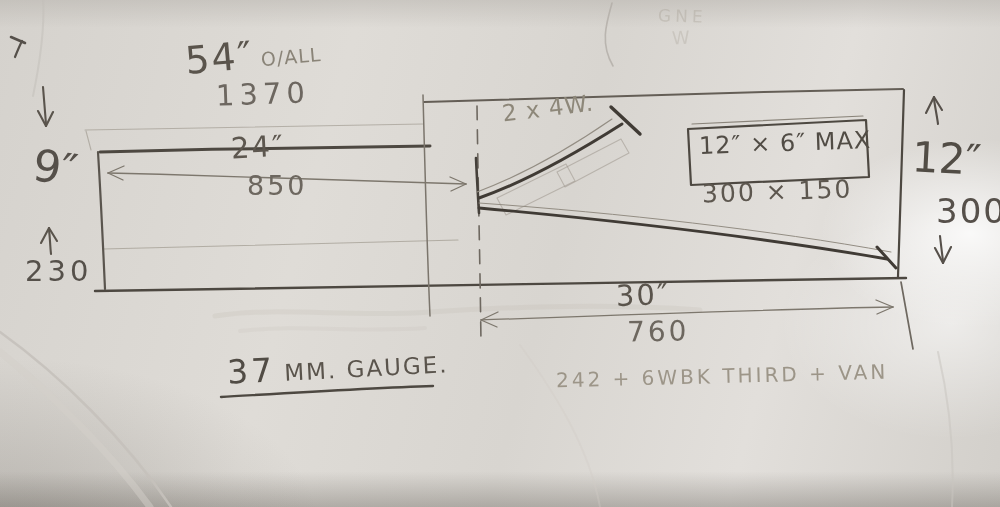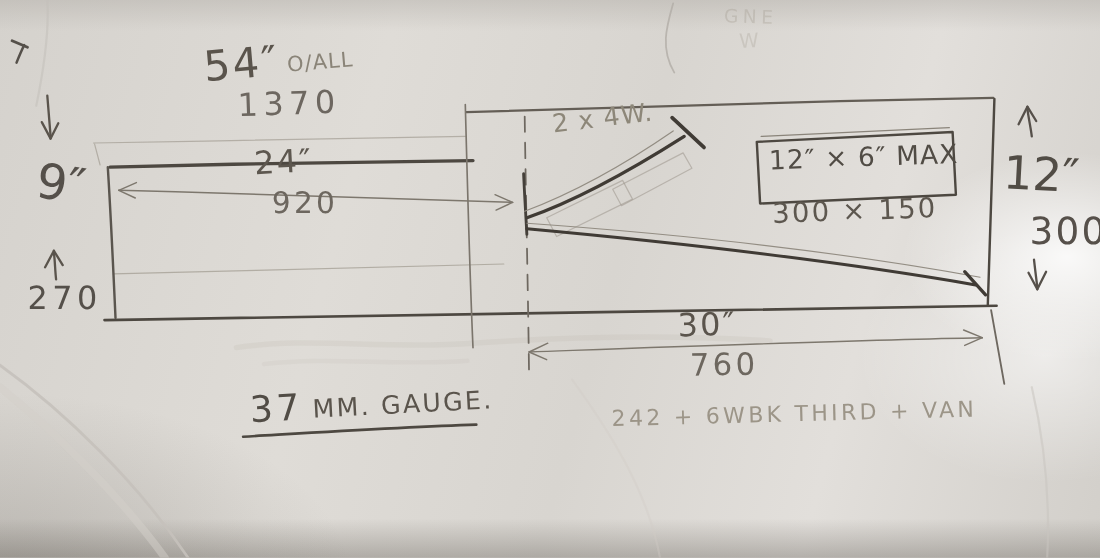--- a/index.html
+++ b/index.html
@@ -124,24 +124,24 @@
     </g>
   </svg>
 
   <div class="hw row" style="left:185px;top:36px;transform:rotate(-5deg);">
     <span style="font-size:38px;color:#5a544c;letter-spacing:2px;">54″</span>
     <span style="font-size:19px;color:#8a8478;margin:15px 0 0 7px;letter-spacing:1px;">O/ALL</span>
   </div>
   <div class="hw" style="left:216px;top:80px;font-size:29px;color:#6d6760;letter-spacing:5px;transform:rotate(-2deg);">1370</div>
 
   <div class="hw" style="left:231px;top:133px;font-size:29px;color:#5d574f;letter-spacing:2px;transform:rotate(-3deg);">24″</div>
-  <div class="hw" style="left:247px;top:172px;font-size:27px;color:#6d675f;letter-spacing:3px;">920</div>
+  <div class="hw" style="left:247px;top:172px;font-size:27px;color:#6d675f;letter-spacing:3px;">850</div>
 
   <div class="hw" style="left:33px;top:146px;font-size:44px;color:#55504a;transform:rotate(8deg);">9″</div>
-  <div class="hw" style="left:25px;top:257px;font-size:29px;color:#55504a;letter-spacing:4px;">270</div>
+  <div class="hw" style="left:25px;top:257px;font-size:29px;color:#55504a;letter-spacing:4px;">230</div>
 
   <div class="hw" style="left:502px;top:97px;font-size:23px;color:#8d8779;letter-spacing:1px;transform:rotate(-7deg);">2 x 4W.</div>
 
   <div class="hw" style="left:699px;top:131px;font-size:24px;color:#514c45;letter-spacing:1px;transform:rotate(-2deg);">12″ × 6″ MAX</div>
   <div class="hw" style="left:702px;top:179px;font-size:25px;color:#5d574f;letter-spacing:2px;transform:rotate(-2deg);">300 × 150</div>
 
   <div class="hw" style="left:912px;top:138px;font-size:42px;color:#514c45;transform:rotate(3deg);">12″</div>
   <div class="hw" style="left:936px;top:194px;font-size:34px;color:#56504a;letter-spacing:2px;">300</div>
 
   <div class="hw" style="left:616px;top:281px;font-size:29px;color:#5a544c;letter-spacing:2px;transform:rotate(-2deg);">30″</div>

